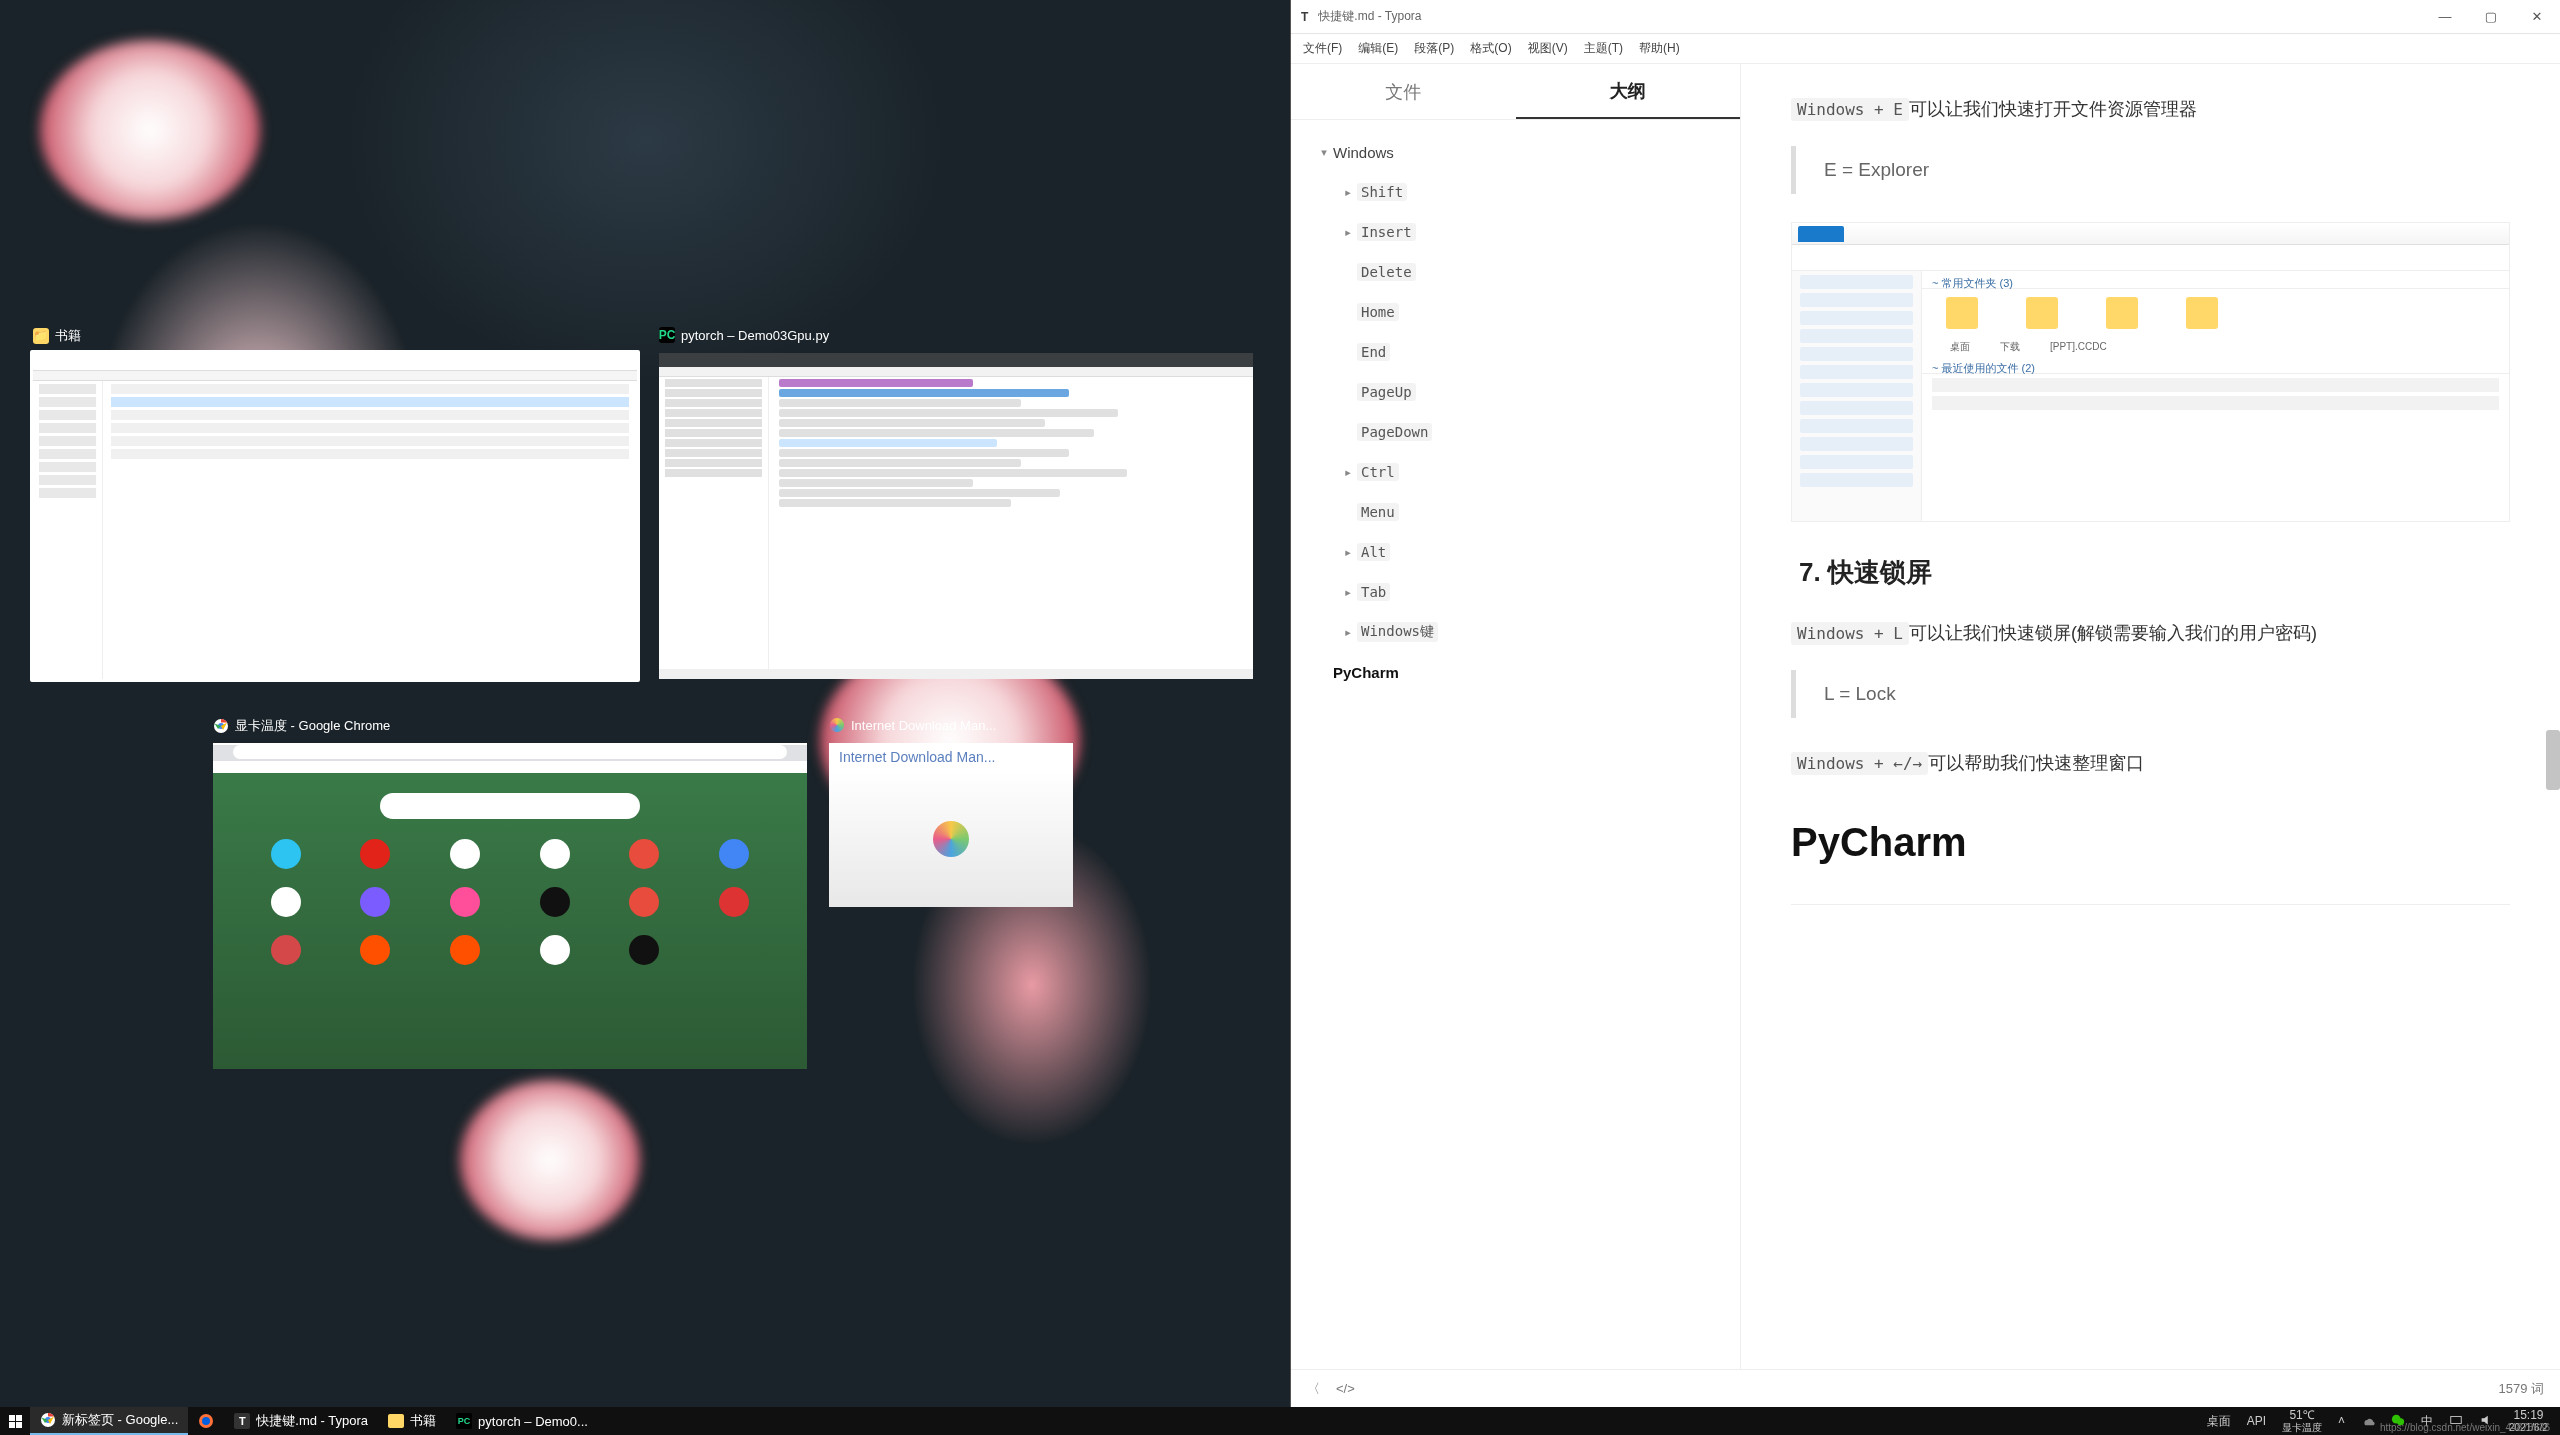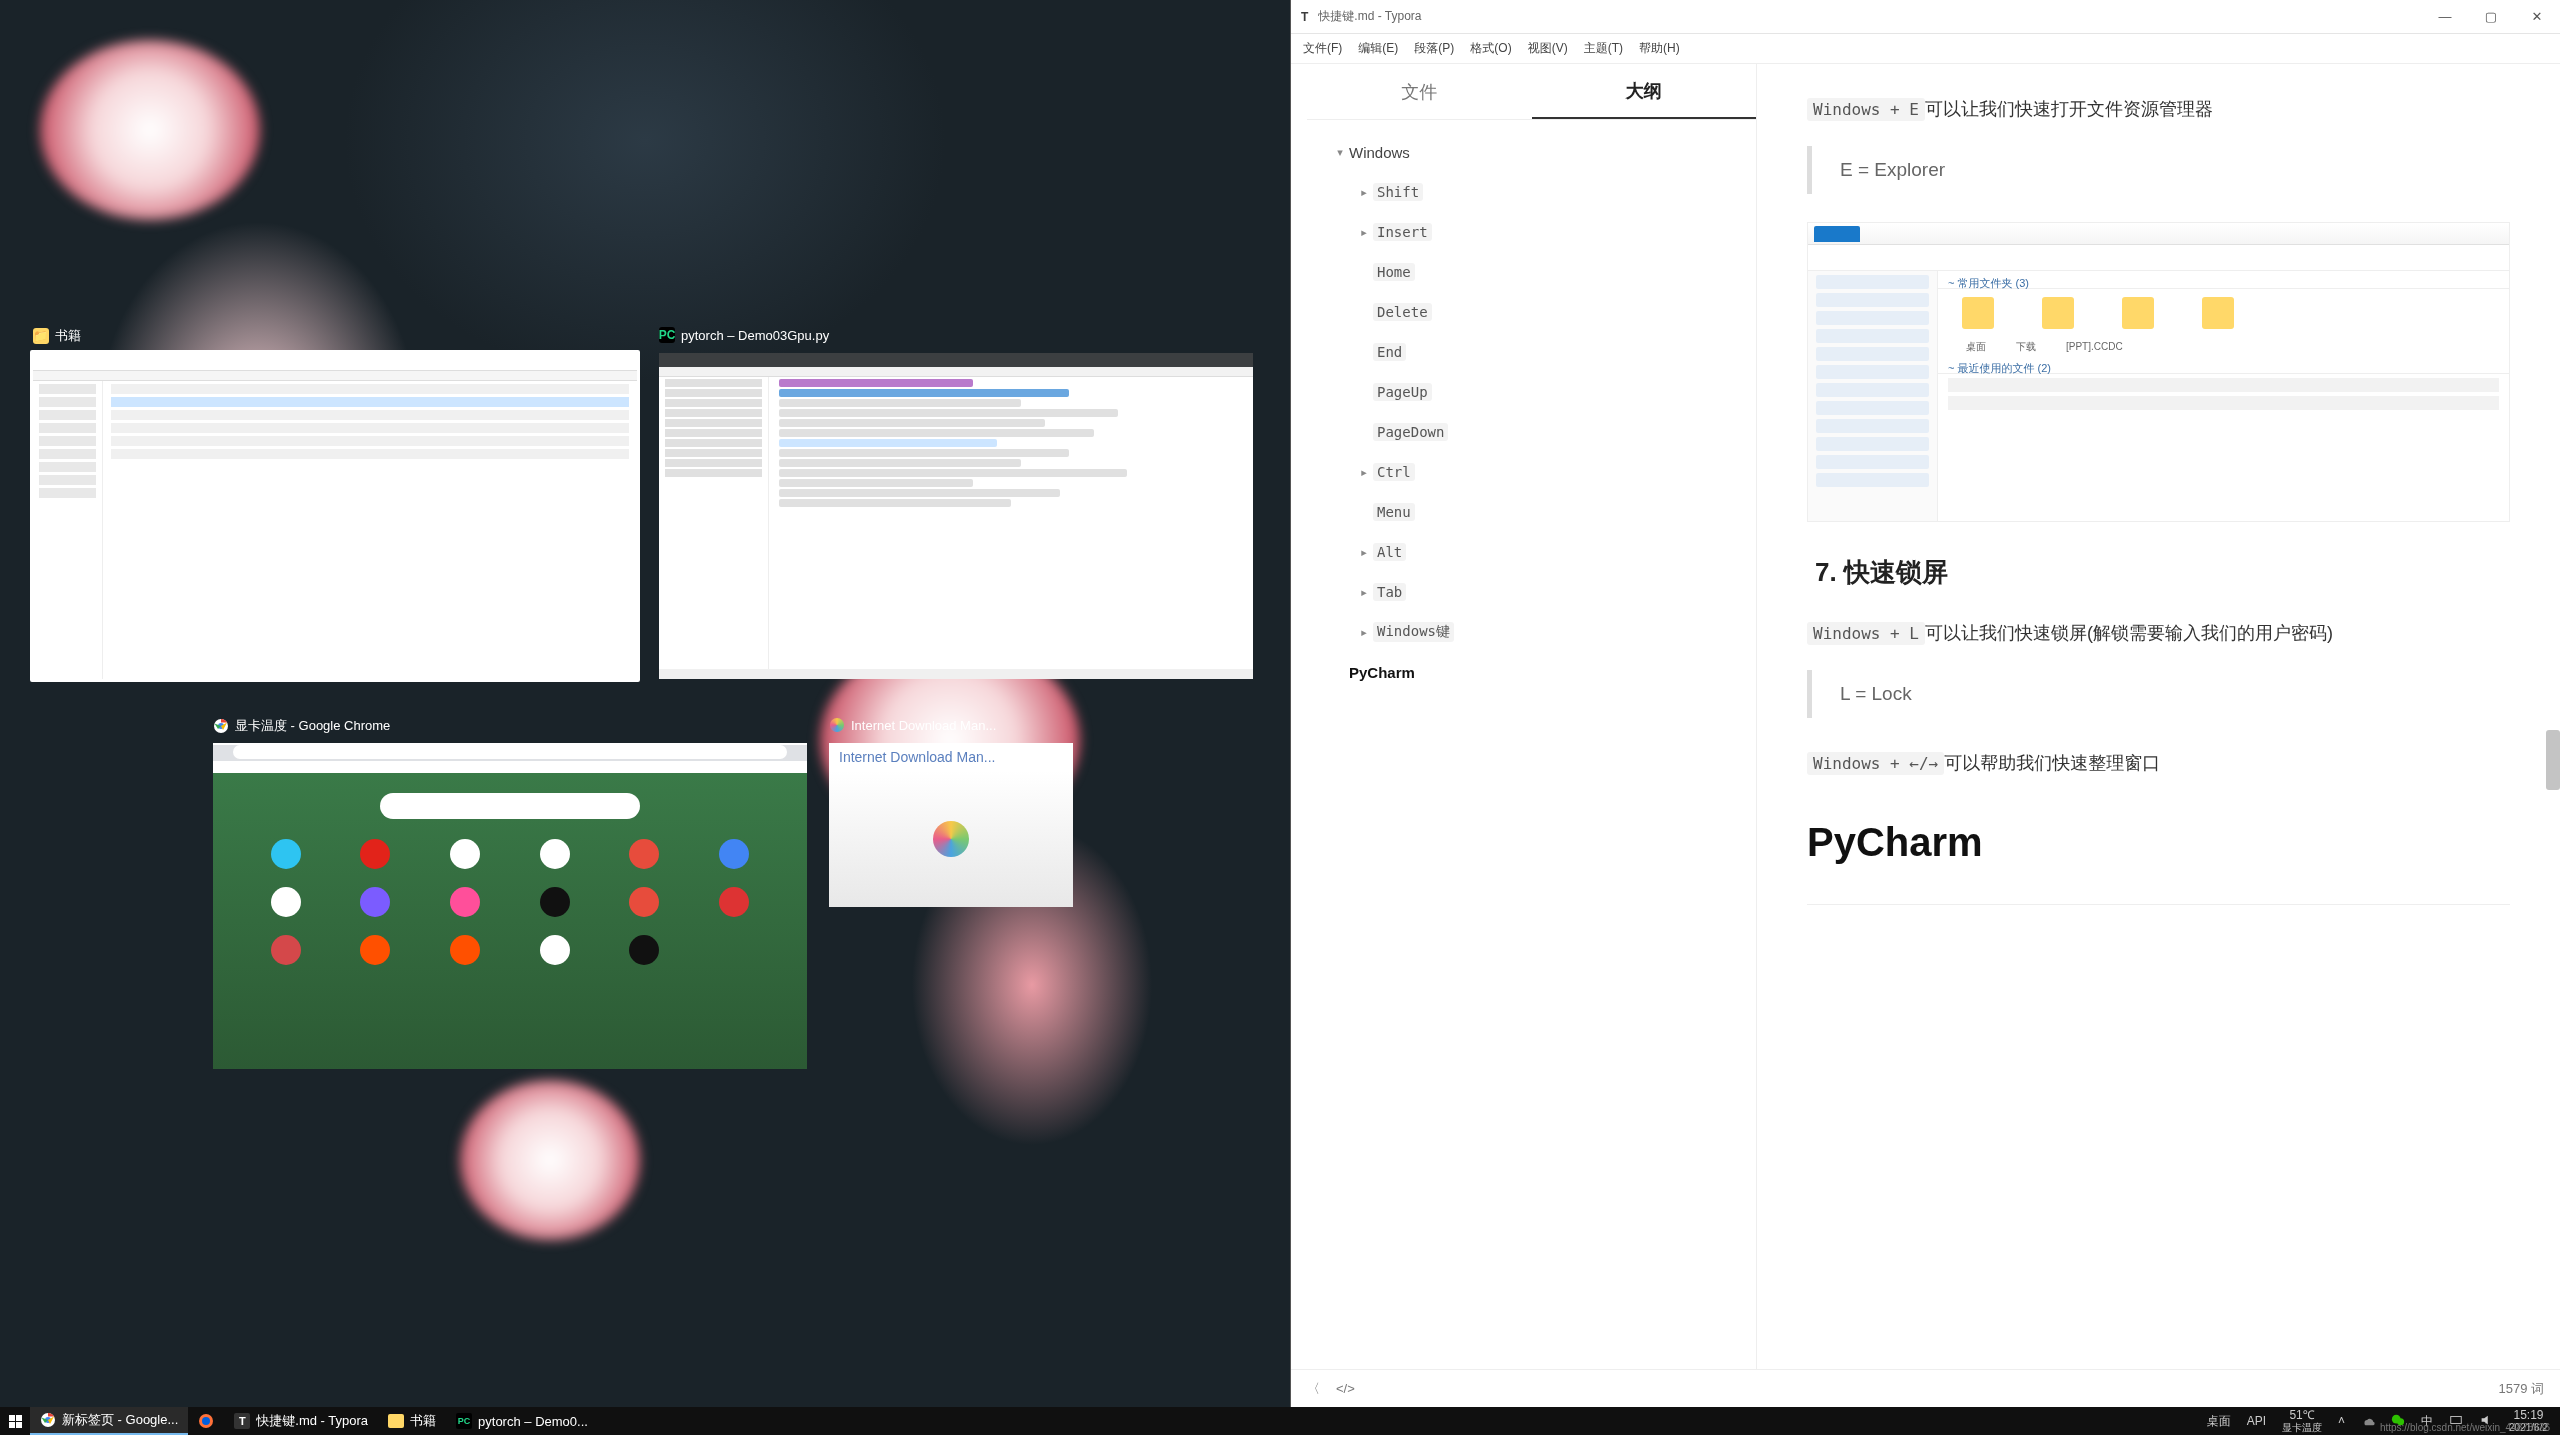--- a/index.html
+++ b/index.html
@@ -62,21 +62,21 @@
 
 .typora {
   position:absolute; left:1290px; top:0; width:1270px; height:1407px;
   background:#fff; border-left:1px solid #555; display:flex; flex-direction:column;
 }
 .ty-titlebar{height:34px;border-bottom:1px solid #e5e5e5;display:flex;align-items:center;font-size:12px;color:#666;position:relative;}
 .ty-titlebar .tico{margin:0 10px;font-weight:bold;color:#3c3c3c;}
 .ty-winbtns{position:absolute;right:0;top:0;display:flex;height:100%;}
 .ty-winbtns span{width:46px;display:flex;align-items:center;justify-content:center;font-size:13px;color:#555;}
 .ty-menubar{height:30px;display:flex;align-items:center;gap:16px;padding:0 12px;font-size:12px;color:#444;border-bottom:1px solid #eee;}
-.ty-body{flex:1;display:flex;overflow:hidden;padding-left:16px;}
+.ty-body{flex:1;display:flex;overflow:hidden;}
 .ty-sidebar{width:450px;border-right:1px solid #eee;display:flex;flex-direction:column;}
 .ty-tabs{display:flex;height:56px;border-bottom:1px solid #eee;}
 .ty-tab{flex:1;display:flex;align-items:center;justify-content:center;font-size:18px;color:#777;cursor:pointer;}
 .ty-tab.active{color:#222;font-weight:600;border-bottom:2px solid #333;}
 .ty-outline{flex:1;padding:12px 0;font-size:15px;color:#444;overflow:auto;}
 .ol-item{display:flex;align-items:center;height:40px;padding-left:20px;}
 .ol-item .chev{width:18px;text-align:center;color:#888;font-size:11px;}
 .ol-item code{font-family:Consolas,monospace;background:#f3f3f3;padding:1px 4px;border-radius:3px;font-size:14px;color:#555;}
 .ol-item.l1{padding-left:24px;}
 .ol-item.l2{padding-left:48px;}
@@ -283,25 +283,25 @@
           <div class="ol-item l2">
             <span class="chev">▸</span>
             <code>Shift</code>
           </div>
           <div class="ol-item l2">
             <span class="chev">▸</span>
             <code>Insert</code>
           </div>
           <div class="ol-item l2">
             <span class="chev"></span>
+            <code>Delete</code>
+          </div>
+          <div class="ol-item l2">
+            <span class="chev"></span>
             <code>Home</code>
-          </div>
-          <div class="ol-item l2">
-            <span class="chev"></span>
-            <code>Delete</code>
           </div>
           <div class="ol-item l2">
             <span class="chev"></span>
             <code>End</code>
           </div>
           <div class="ol-item l2">
             <span class="chev"></span>
             <code>PageUp</code>
           </div>
           <div class="ol-item l2">

